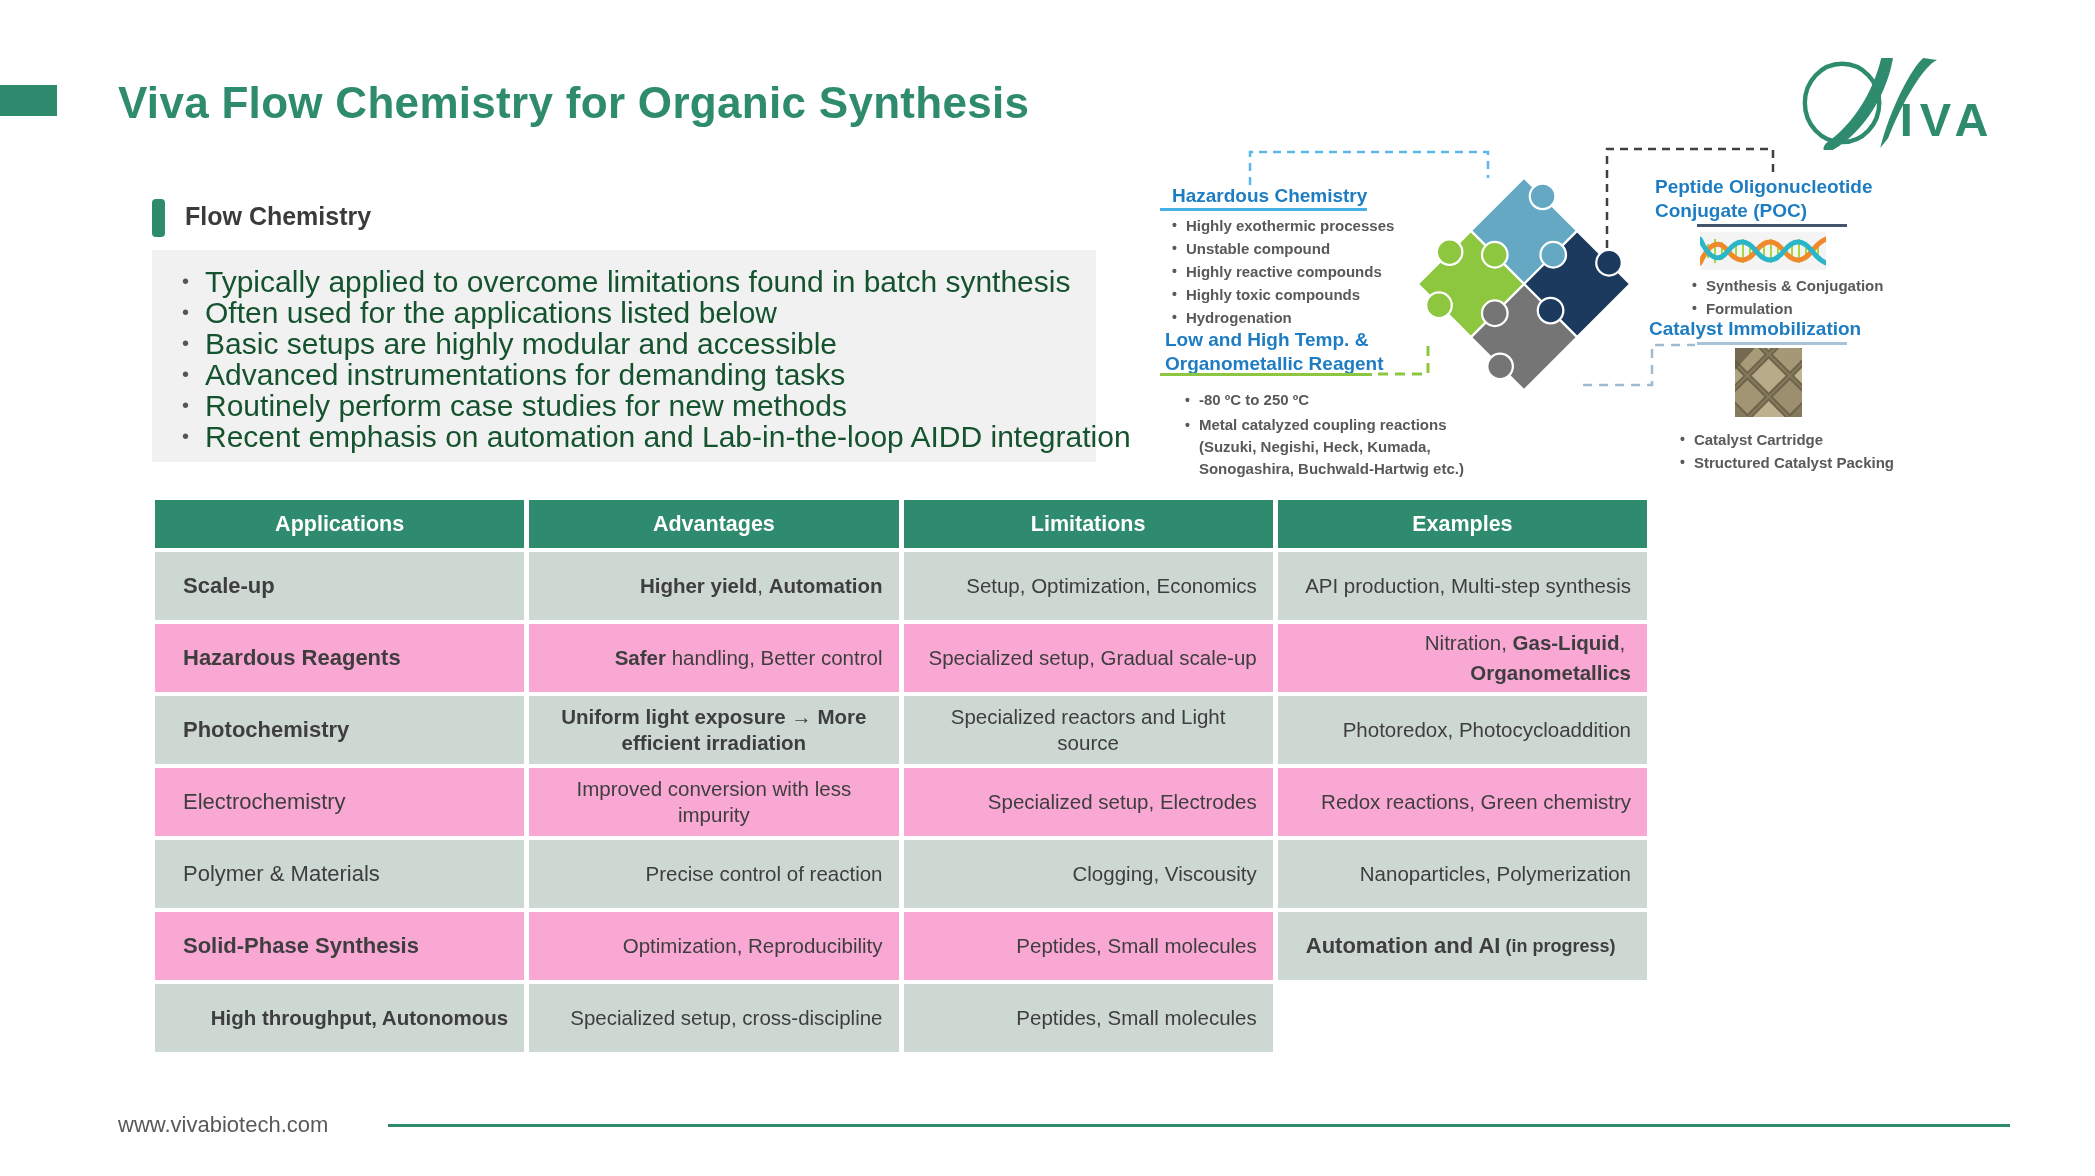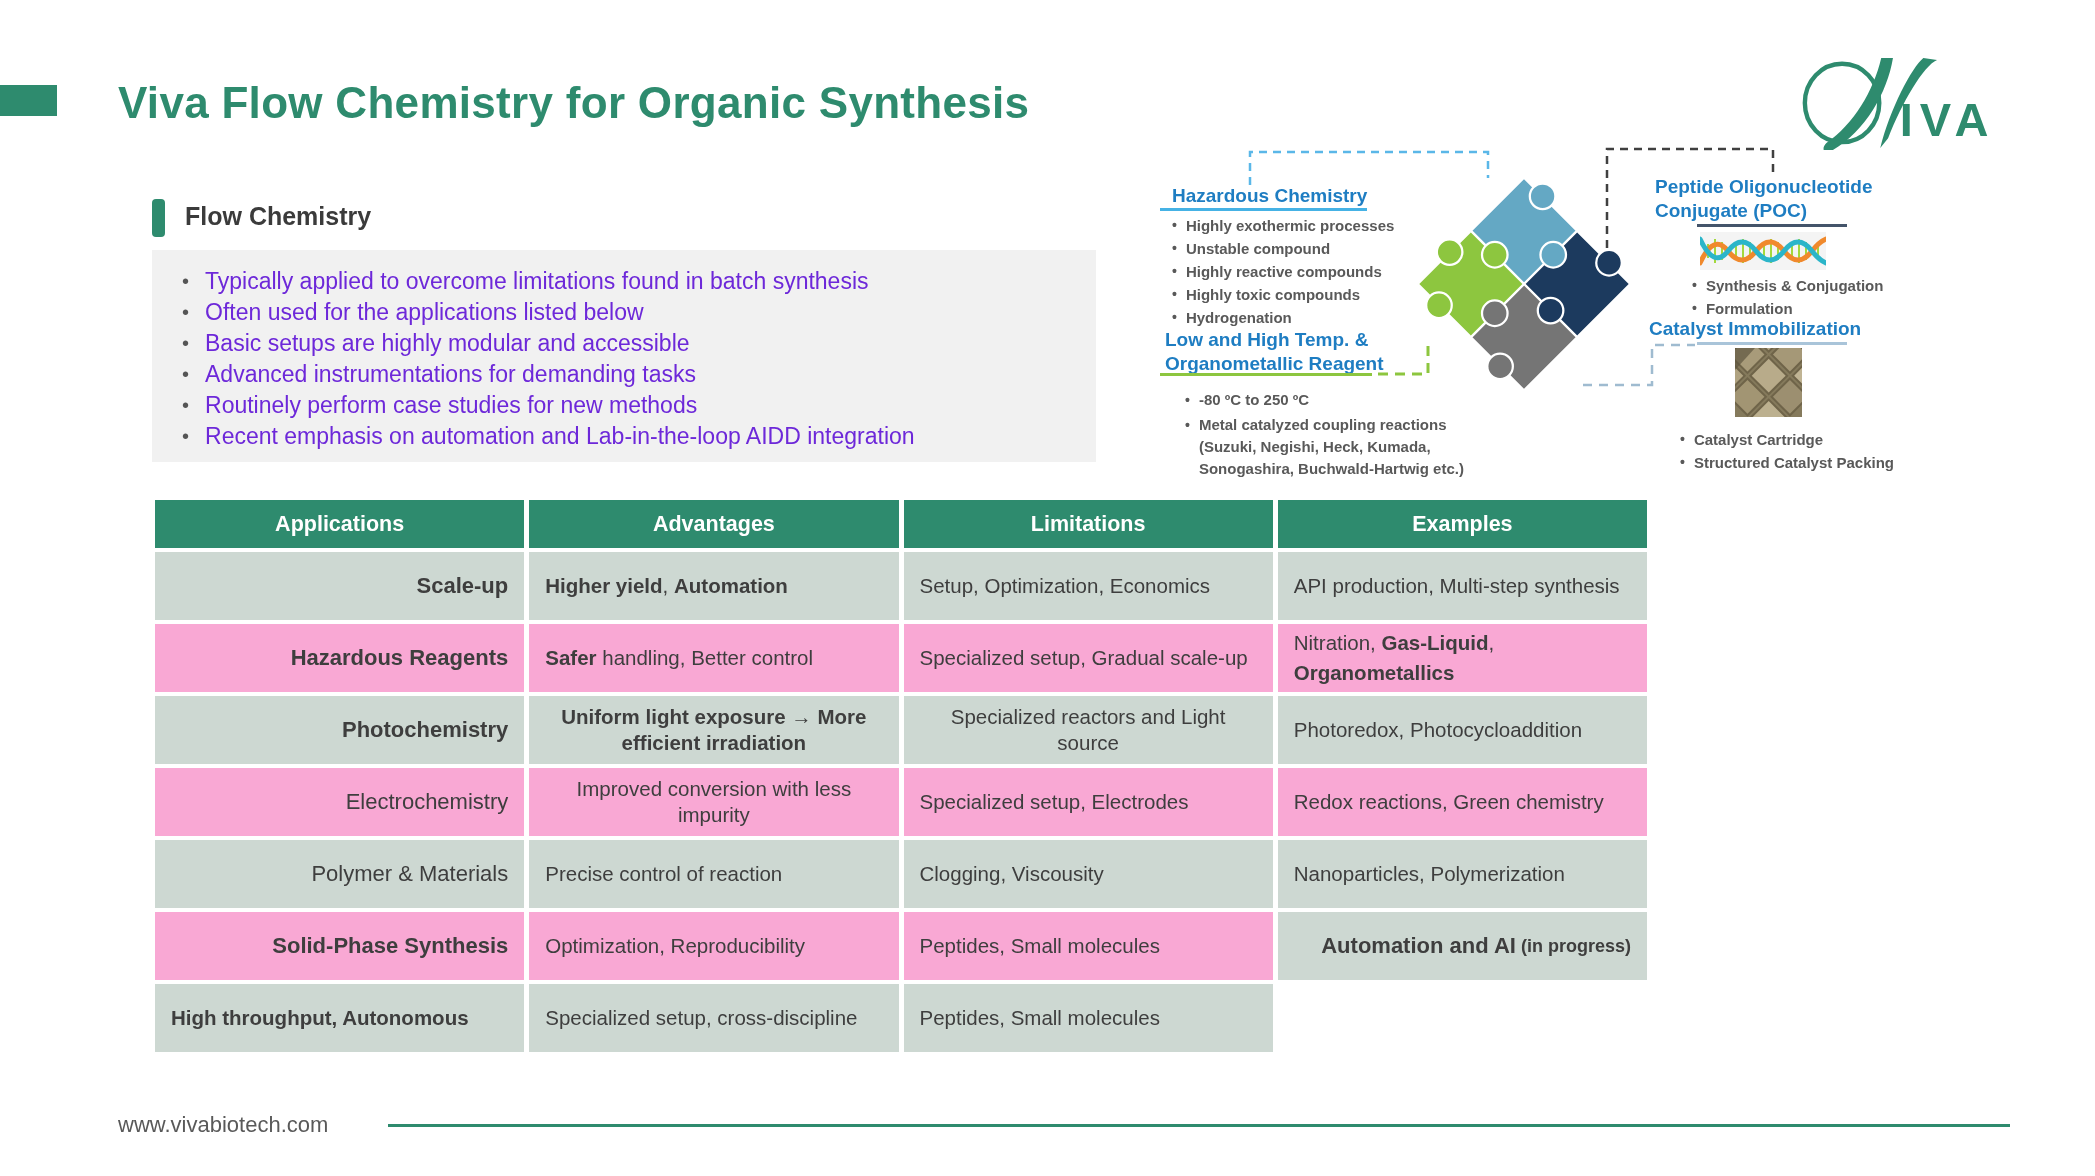--- a/index.html
+++ b/index.html
@@ -11,40 +11,40 @@
   .slide-title{position:absolute;left:118px;top:44px;font-size:44px;font-weight:bold;color:#2E8B6E;letter-spacing:.3px;margin-top:34px;}
   .logo{position:absolute;left:1798px;top:52px;width:235px;height:98px;}
 
   
   .sec-bar{position:absolute;left:152px;top:199px;width:13px;height:38px;border-radius:4px;background:#2E8B6E;}
   .sec-heading{position:absolute;left:185px;top:202px;font-size:25px;font-weight:bold;color:#3b3b3b;}
   .intro-panel{position:absolute;left:152px;top:250px;width:944px;height:212px;background:#f1f1f1;
                box-sizing:border-box;padding:16px 10px 0 30px;}
   .intro-panel .b-row{display:flex;gap:16px;height:31px;align-items:center;}
   .intro-panel .dot{color:#555;font-size:20px;}
-  .intro-panel .b-text{font-size:23px;color:#6d28d9;white-space:nowrap;}
+  .intro-panel .b-text{font-size:30px;color:#14532d;white-space:nowrap;}
 
   
   .dg-title{position:absolute;font-size:19px;font-weight:bold;color:#1E7DC2;line-height:24px;}
   .dg-line{position:absolute;height:3px;}
   .dg-bullets{position:absolute;font-size:15px;font-weight:bold;color:#595959;}
   .dg-bullets .b-row{display:flex;gap:9px;margin-bottom:4px;line-height:19px;}
   .dg-bullets.wide .b-row{line-height:22px;margin-bottom:3px;}
   .dg-bullets .dot{font-size:14px;}
   .center{text-align:left;}
 
   
   .apps-table{position:absolute;left:155px;top:500px;width:1492px;display:grid;
               grid-template-columns:repeat(4,1fr);gap:4px 5px;}
   .apps-table .th{height:48px;background:#2E8B6E;color:#fff;font-weight:bold;font-size:21.5px;
                   display:flex;align-items:center;justify-content:center;}
-  .apps-table .td{min-height:68px;display:flex;align-items:center;justify-content:flex-start;
+  .apps-table .td{min-height:68px;display:flex;align-items:center;justify-content:flex-end;
                   text-align:center;font-size:20.5px;color:#3e3e3e;box-sizing:border-box;
                   padding:4px 16px;flex-wrap:wrap;line-height:26px;}
-  .apps-table .td.col0{justify-content:flex-end;text-align:left;padding-left:40px;font-size:22px;}
+  .apps-table .td.col0{justify-content:flex-start;text-align:left;padding-left:28px;font-size:22px;}
   .apps-table .row-a{background:#CDD8D2;}
   .apps-table .row-b{background:#f9a8d4;}
   .apps-table .td .small{font-size:18px;font-weight:bold;}
   .apps-table .td b{white-space:pre-wrap;}
   .apps-table .td span{white-space:pre-wrap;}
 
   
   .footer-url{position:absolute;left:118px;top:1112px;font-size:22px;color:#595959;}
   .footer-rule{position:absolute;left:388px;top:1124px;width:1622px;height:3px;background:#2E8B6E;}
 

